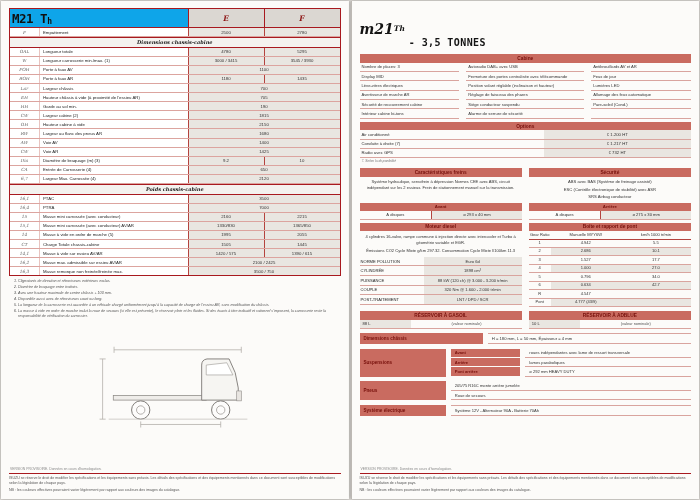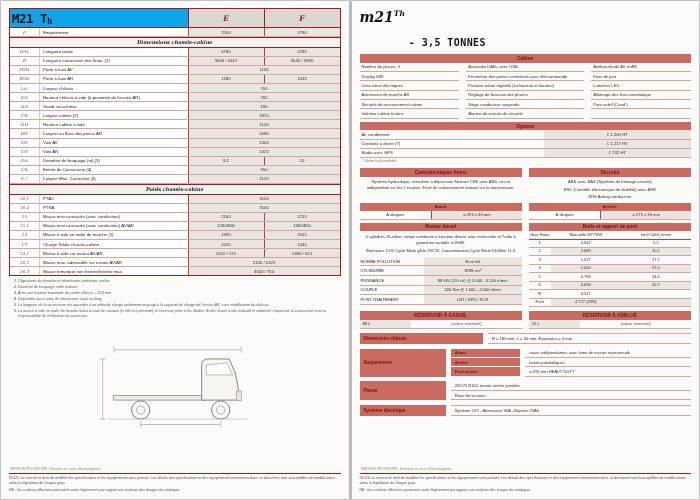--- a/index.html
+++ b/index.html
@@ -20,21 +20,21 @@
   .lp-row .code{justify-content:center;font-family:"DejaVu Serif",serif;font-style:italic;color:#666;border-right:1px solid #e8c4c0;}
   .lp-row .lbl{padding-left:3px;}
   .lp-row .val{background:#e9e6e1;border-left:1px solid #b4433e;justify-content:center;color:#333;}
   .lp-row .val.span2{grid-column:3/5;}
   .lp-row.section{grid-template-columns:1fr;background:#f4f2ef;border-top:1.2px solid #a8191f;border-bottom:1.2px solid #a8191f;justify-items:center;min-height:8.5px;}
   .sec-label{font-family:"DejaVu Serif",serif;font-style:italic;font-weight:bold;font-size:5px;color:#1c1c1c;align-self:center;}
   #lp-footnotes{margin:3px 0 0 0;padding-left:9px;font-size:3.7px;line-height:1.45;color:#555;font-style:italic;}
   #lp-footnotes li{margin-bottom:0.5px;}
   .drawing{margin-top:10px;text-align:center;}
   
-  .rp-title{display:flex;align-items:flex-start;margin:1px 0 6px 0;}
+  .rp-title{display:flex;align-items:center;margin:1px 0 6px 0;}
   .rt-script{font-family:"DejaVu Serif",serif;font-style:italic;font-weight:bold;font-size:14px;color:#141414;}
   .rt-sub{font-family:"DejaVu Serif",serif;font-style:italic;font-weight:bold;font-size:7.5px;color:#141414;}
   .rt-rest{font-family:"DejaVu Sans Mono",monospace;font-weight:bold;font-size:10px;color:#141414;margin-left:4px;letter-spacing:0.4px;margin-top:28px;}
   .bar{background:#c96b60;color:#77100b;font-weight:bold;font-size:4.8px;text-align:center;padding:1.8px 0;}
   .cab-row{display:grid;grid-template-columns:1fr 1.18fr 1fr;column-gap:7px;}
   .cab-cell{border-bottom:1px solid #d9a49e;padding:1.7px 0 1.7px 2px;font-size:4.15px;color:#333;min-height:4.5px;}
   .opt-row{display:grid;grid-template-columns:1.25fr 1fr;}
   .opt-label{border-bottom:1px solid #d9a49e;padding:1.6px 0 1.6px 2px;font-size:4.25px;color:#333;}
   .opt-value{border-bottom:1px solid #d9a49e;background:#e9e6e1;text-align:center;font-size:4.25px;color:#333;padding:1.6px 0;}
   .small-note{font-size:3.4px;color:#777;margin:1px 0 2px 2px;font-style:italic;}

